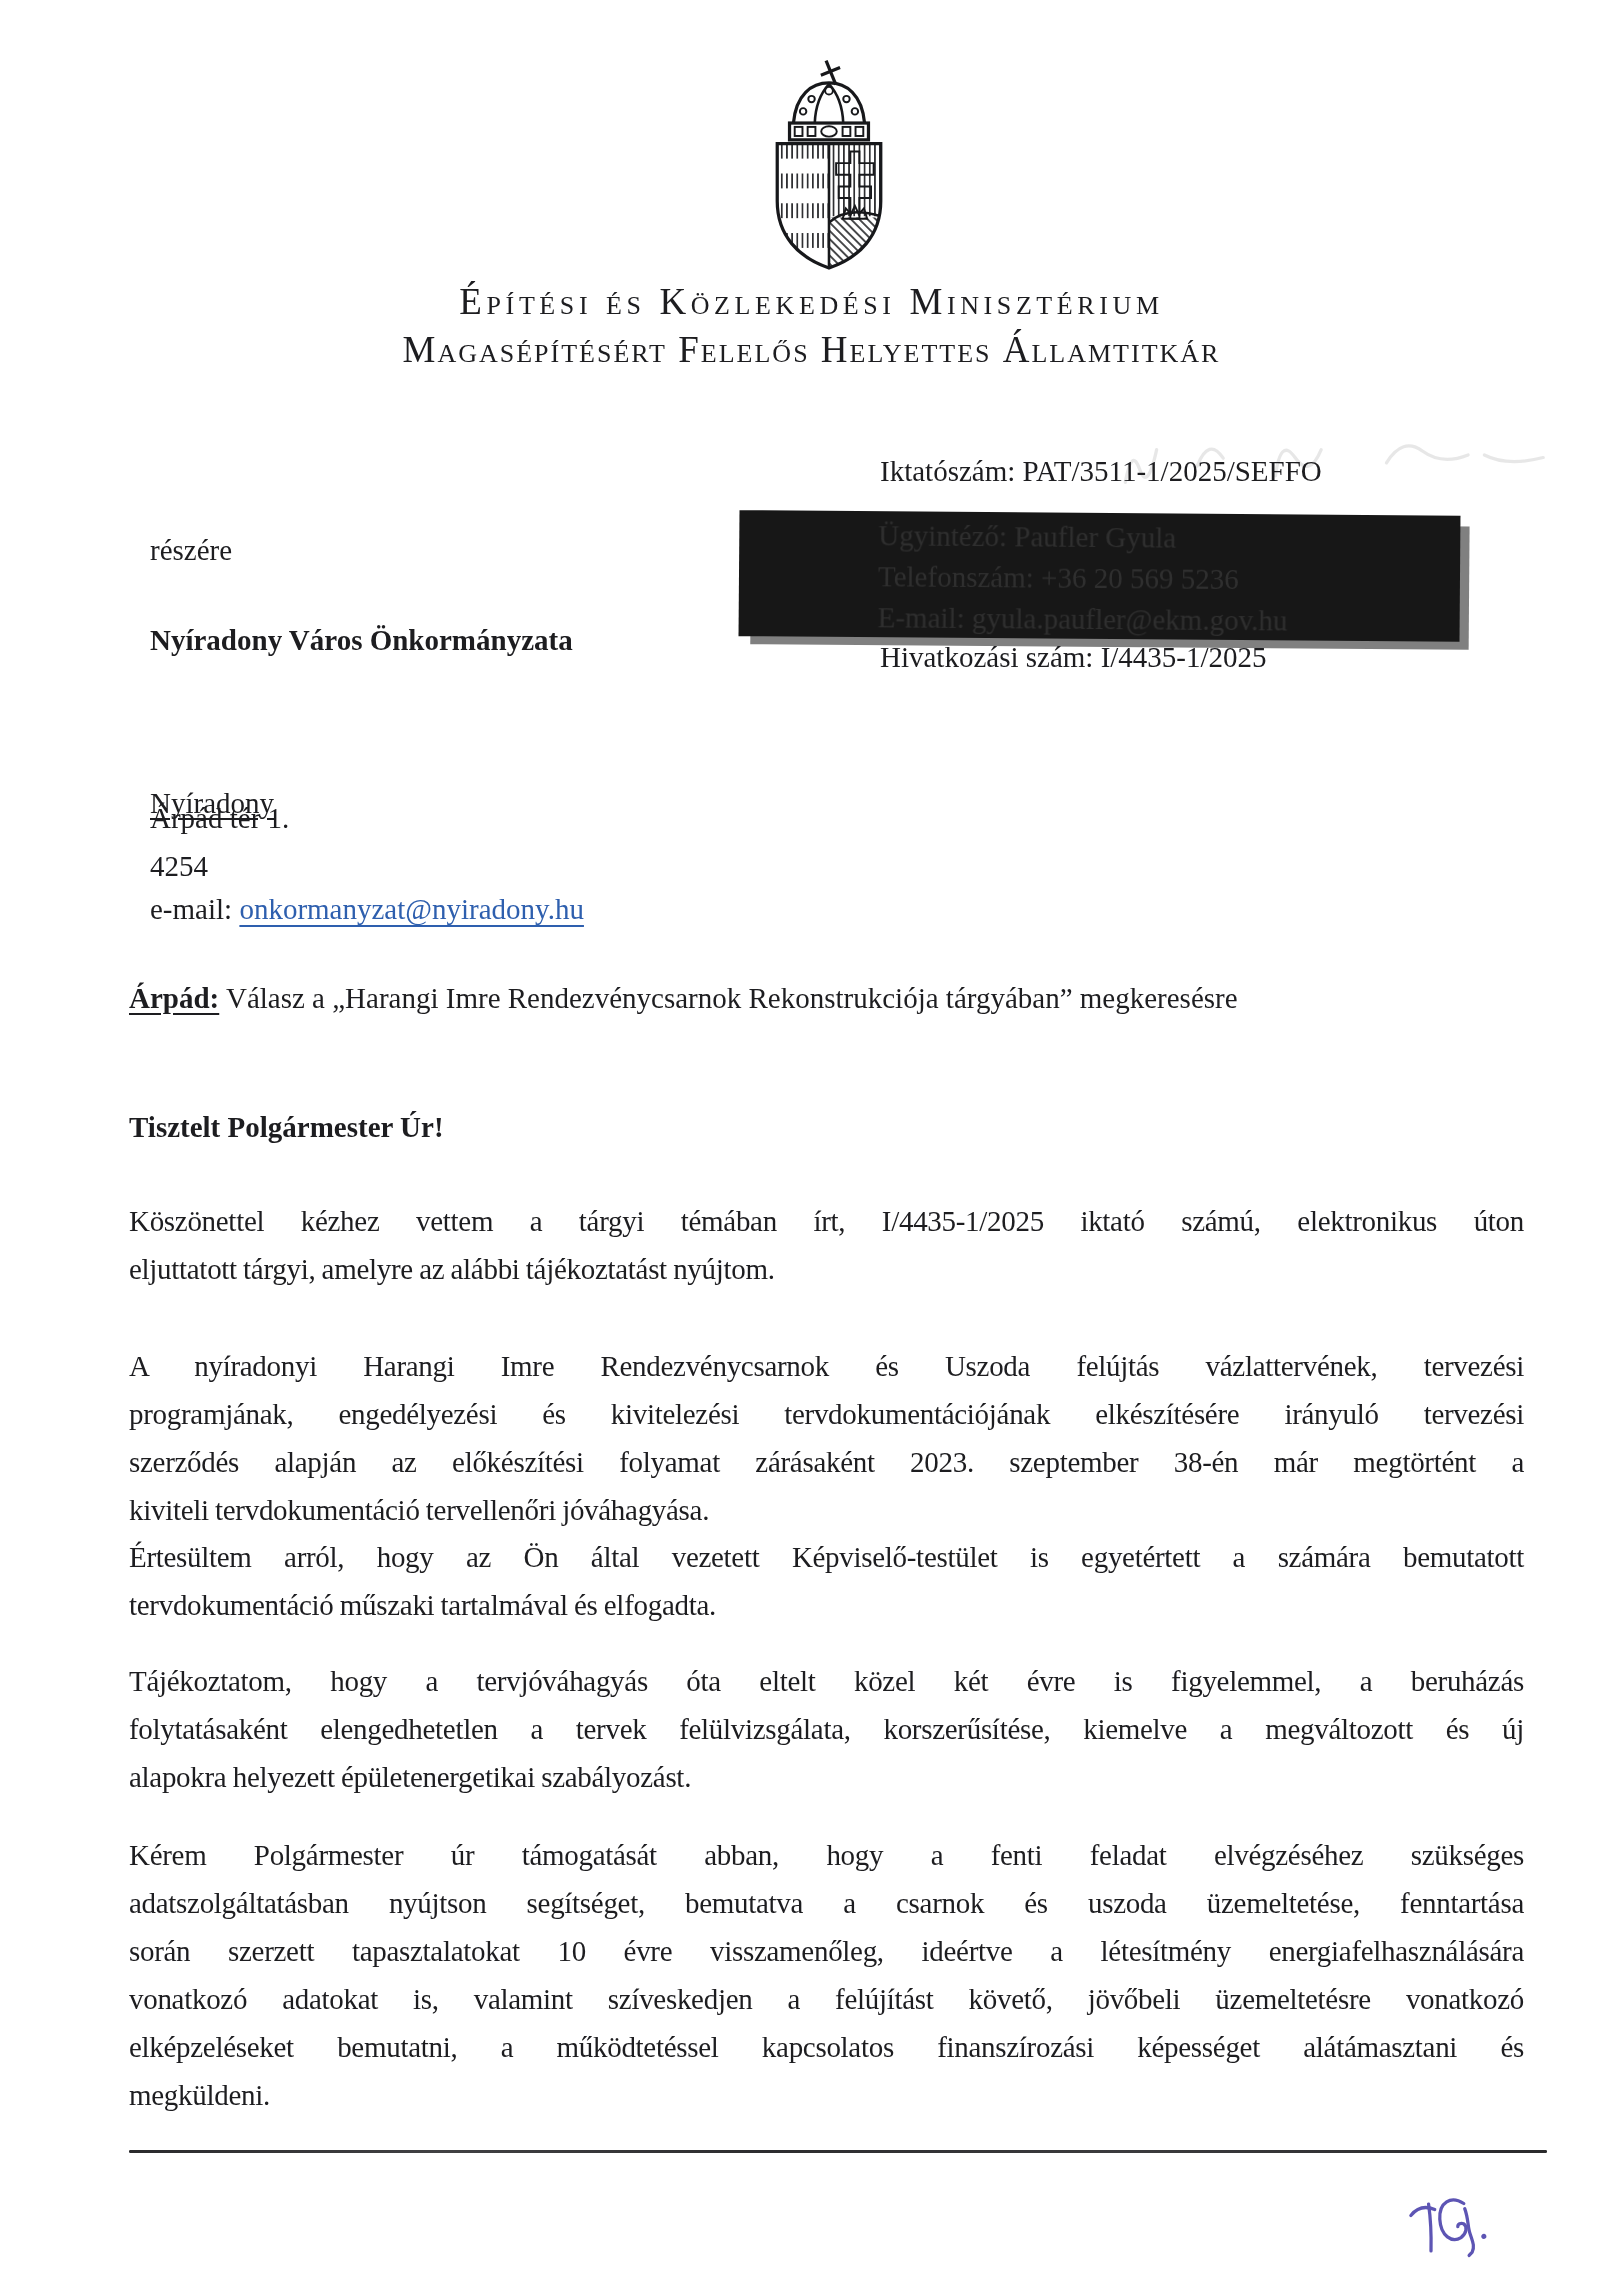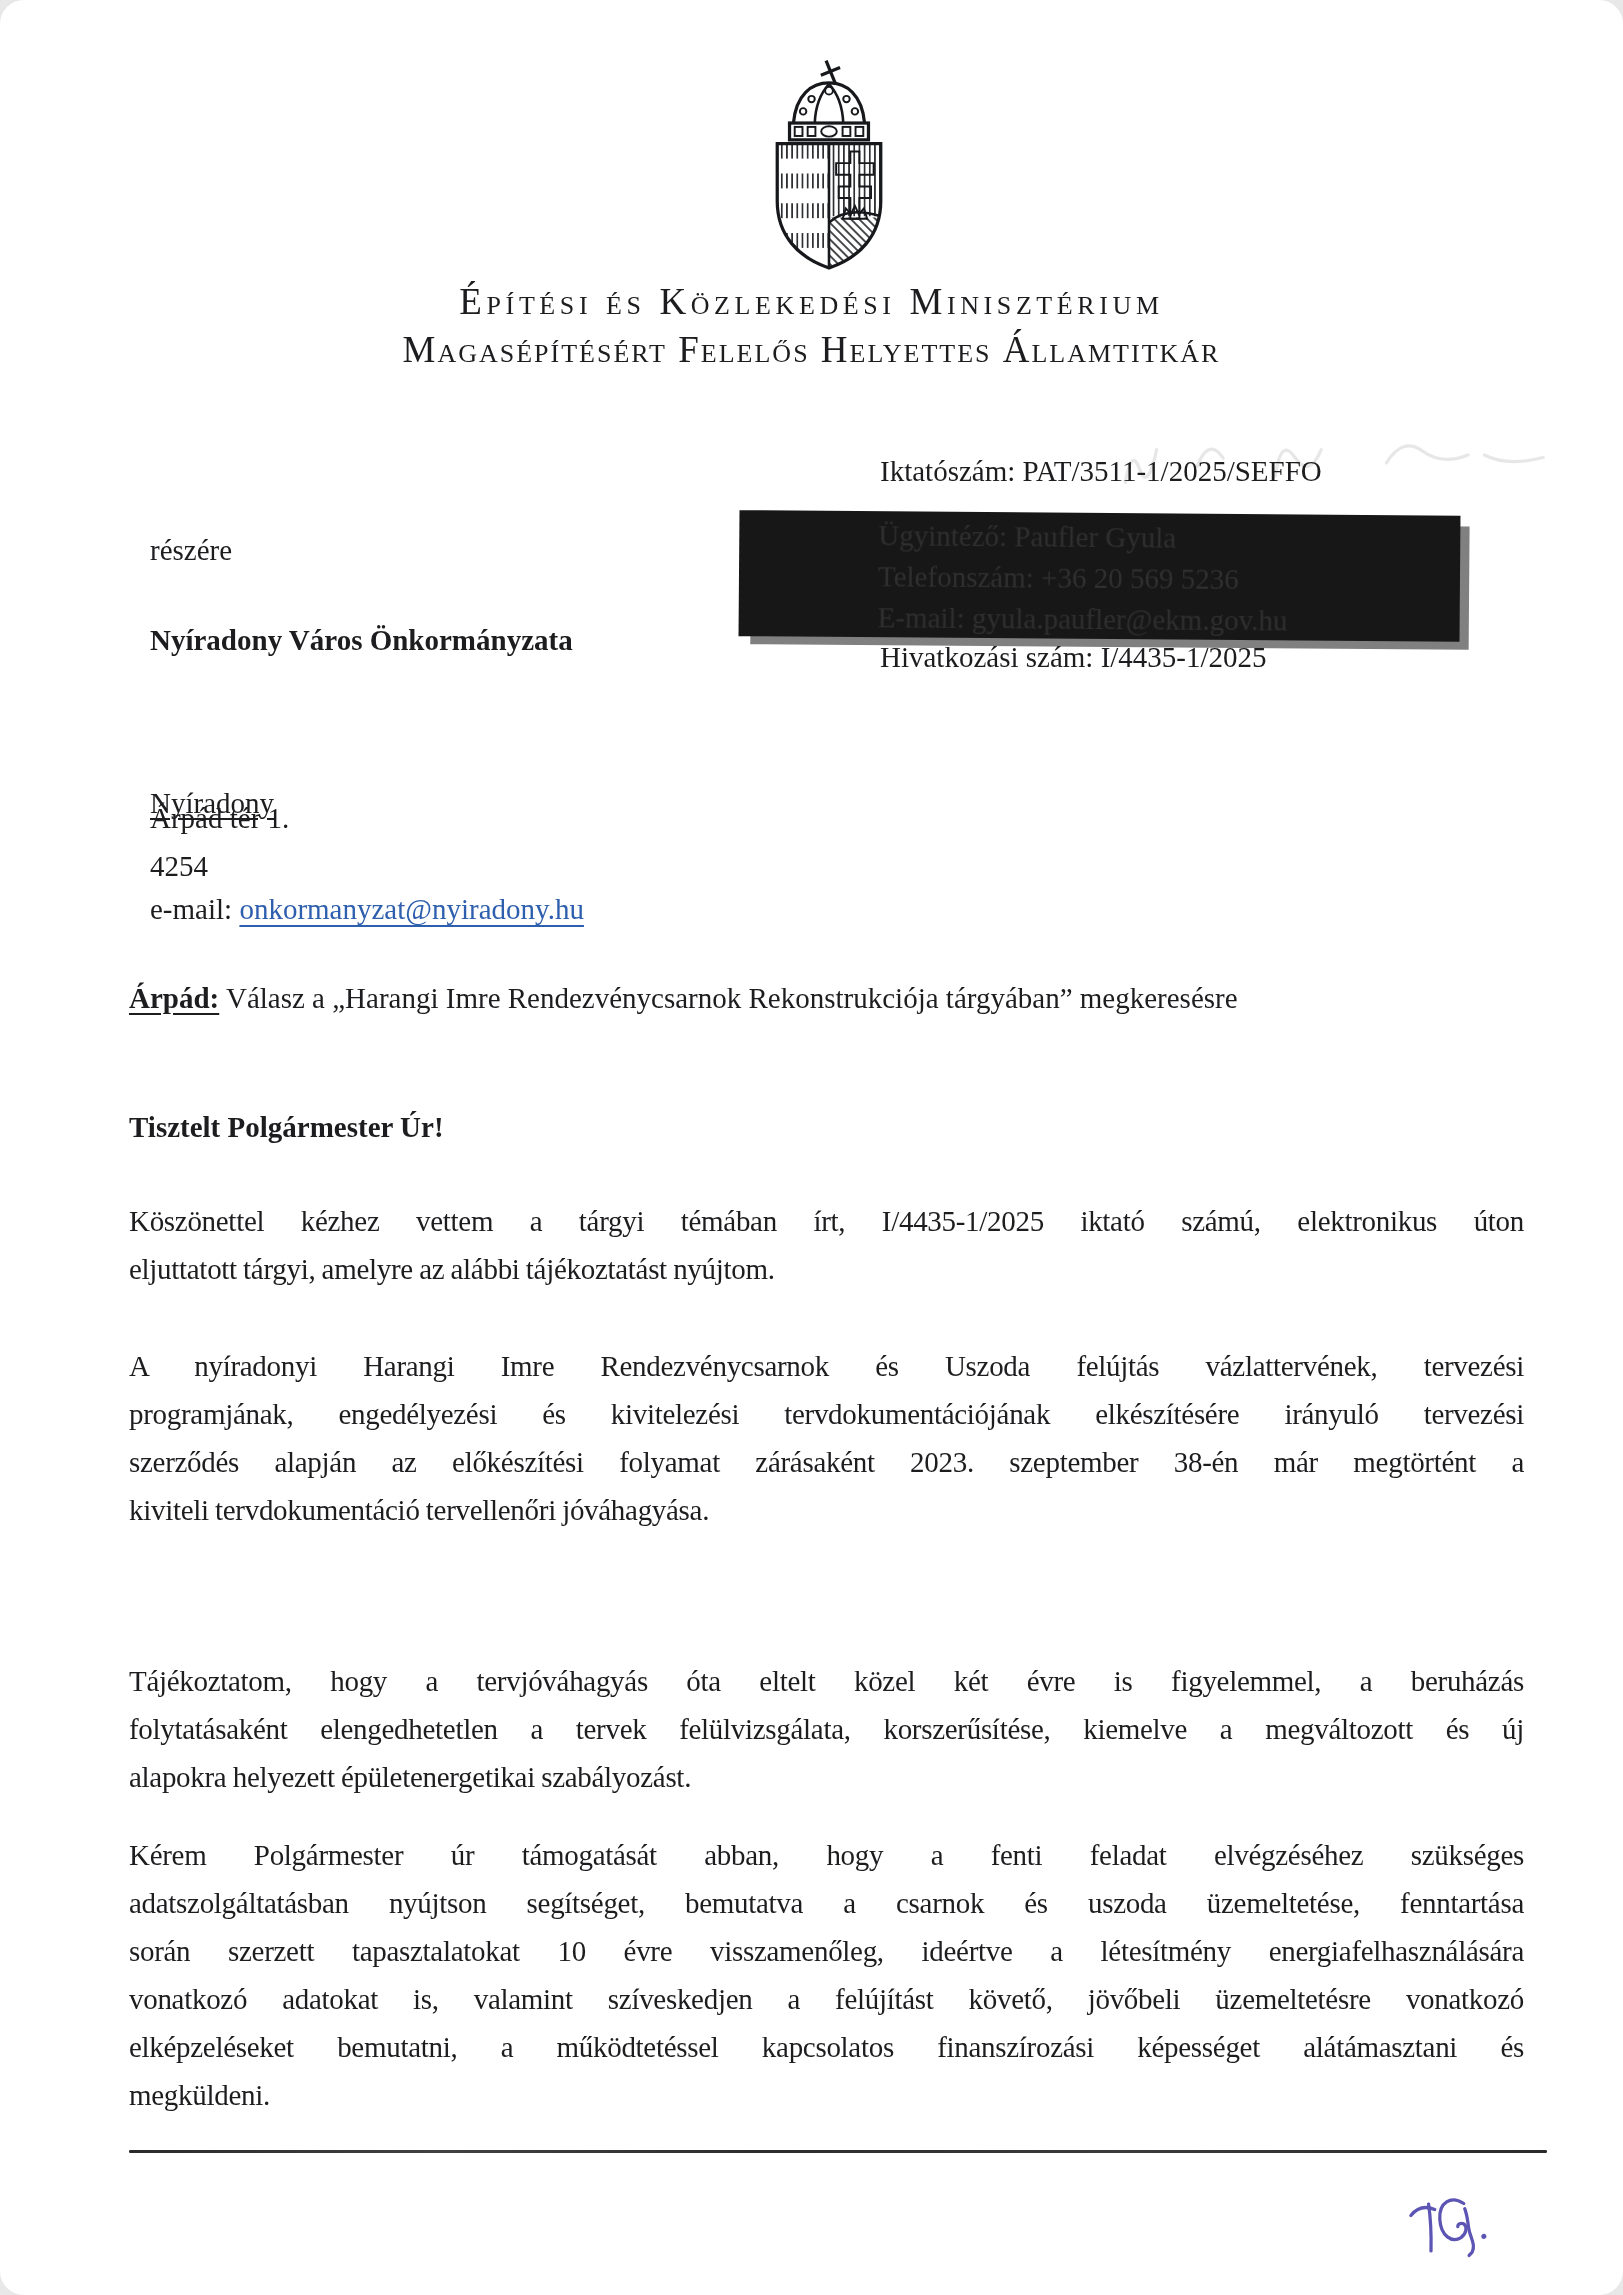--- a/index.html
+++ b/index.html
@@ -1,19 +1,19 @@
 <!DOCTYPE html>
 <html lang="hu" style="--text: #1d1d20; --link: #2e5fae; --ink: #5d55b4; --redaction: #171717; --redacted_text: #2f2f2f; --shadow: #808080;font-size:10.5px"><head>
 <meta charset="utf-8">
 <style>
   html,body{margin:0;padding:0;background:#e8e8e8;}
   .page{
     position:relative;width:1623px;height:2295px;background:#ffffff;
     font-family:"Liberation Serif","DejaVu Serif",serif;
-    color:var(--text,#1d1d20);overflow:hidden;margin:0 auto;border-radius:24px;
+    color:var(--text,#1d1d20);overflow:hidden;margin:0 auto;
   }
   .hdr{
     position:absolute;left:0;width:1623px;text-align:center;
     font-variant:small-caps;font-weight:400;white-space:nowrap;
   }
   .hdr1{top:280px;font-size:37px;letter-spacing:4.6px;}
   .hdr2{top:328px;font-size:37px;letter-spacing:2px;}
   .ln{position:absolute;font-size:29px;line-height:38px;white-space:nowrap;}
   .bold{font-weight:700;}
   .ul{text-decoration:underline;text-decoration-thickness:2px;text-underline-offset:4.6px;margin-top:32px;}
@@ -141,20 +141,24 @@
   <div class="para" style="top:1197px">
       <div class="bl jl">Köszönettel kézhez vettem a tárgyi témában írt, I/4435-1/2025 iktató számú, elektronikus úton</div>
       <div class="bl">eljuttatott tárgyi, amelyre az alábbi tájékoztatást nyújtom.</div>
     </div>
   <div class="para" style="top:1342px">
       <div class="bl jl">A nyíradonyi Harangi Imre Rendezvénycsarnok és Uszoda felújtás vázlattervének, tervezési</div>
       <div class="bl jl">programjának, engedélyezési és kivitelezési tervdokumentációjának elkészítésére irányuló tervezési</div>
       <div class="bl jl">szerződés alapján az előkészítési folyamat zárásaként 2023. szeptember 38-én már megtörtént a</div>
       <div class="bl">kiviteli tervdokumentáció tervellenőri jóváhagyása.</div>
     </div>
+  <div class="para" style="top:1533px">
+      <div class="bl jl">Értesültem arról, hogy az Ön által vezetett Képviselő-testület is egyetértett a számára bemutatott</div>
+      <div class="bl">tervdokumentáció műszaki tartalmával és elfogadta.</div>
+    </div>
   <div class="para" style="top:1657px">
       <div class="bl jl">Tájékoztatom, hogy a tervjóváhagyás óta eltelt közel két évre is figyelemmel, a beruházás</div>
       <div class="bl jl">folytatásaként elengedhetetlen a tervek felülvizsgálata, korszerűsítése, kiemelve a megváltozott és új</div>
       <div class="bl">alapokra helyezett épületenergetikai szabályozást.</div>
     </div>
   <div class="para" style="top:1831px">
       <div class="bl jl">Kérem Polgármester úr támogatását abban, hogy a fenti feladat elvégzéséhez szükséges</div>
       <div class="bl jl">adatszolgáltatásban nyújtson segítséget, bemutatva a csarnok és uszoda üzemeltetése, fenntartása</div>
       <div class="bl jl">során szerzett tapasztalatokat 10 évre visszamenőleg, ideértve a létesítmény energiafelhasználására</div>
       <div class="bl jl">vonatkozó adatokat is, valamint szíveskedjen a felújítást követő, jövőbeli üzemeltetésre vonatkozó</div>

